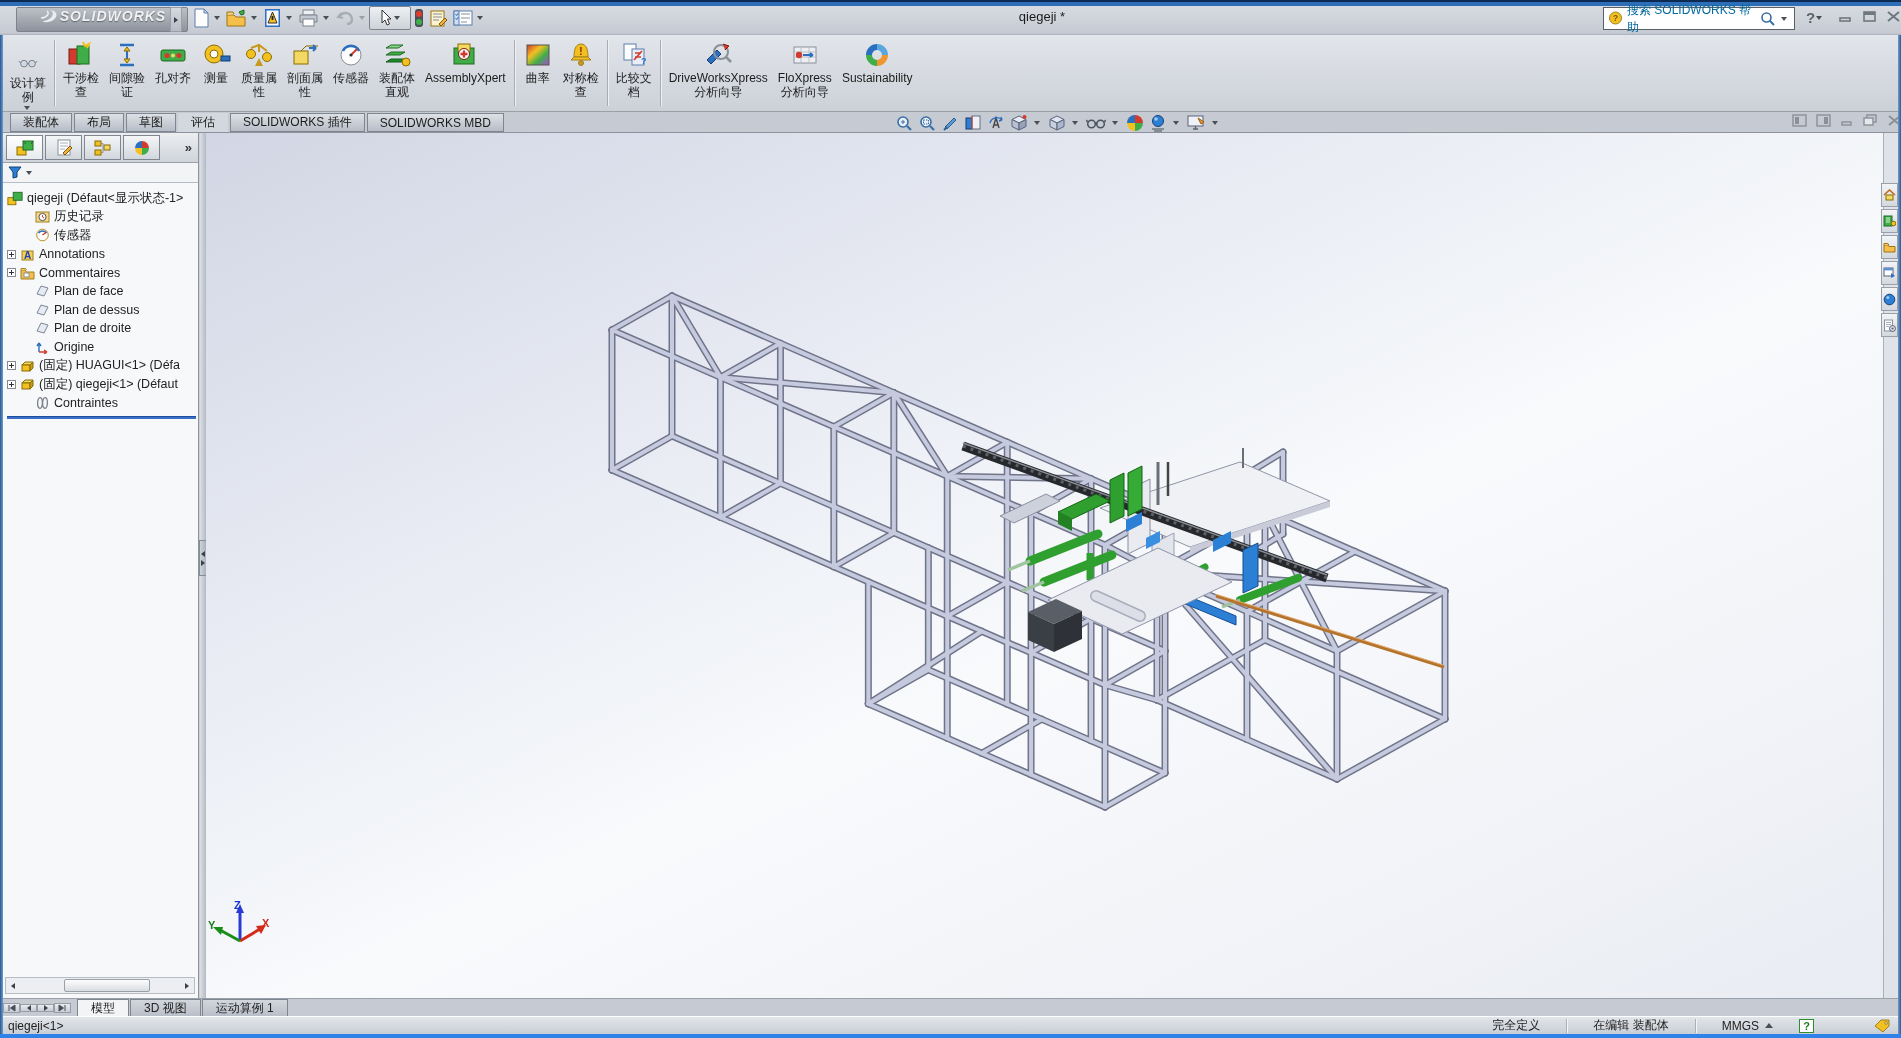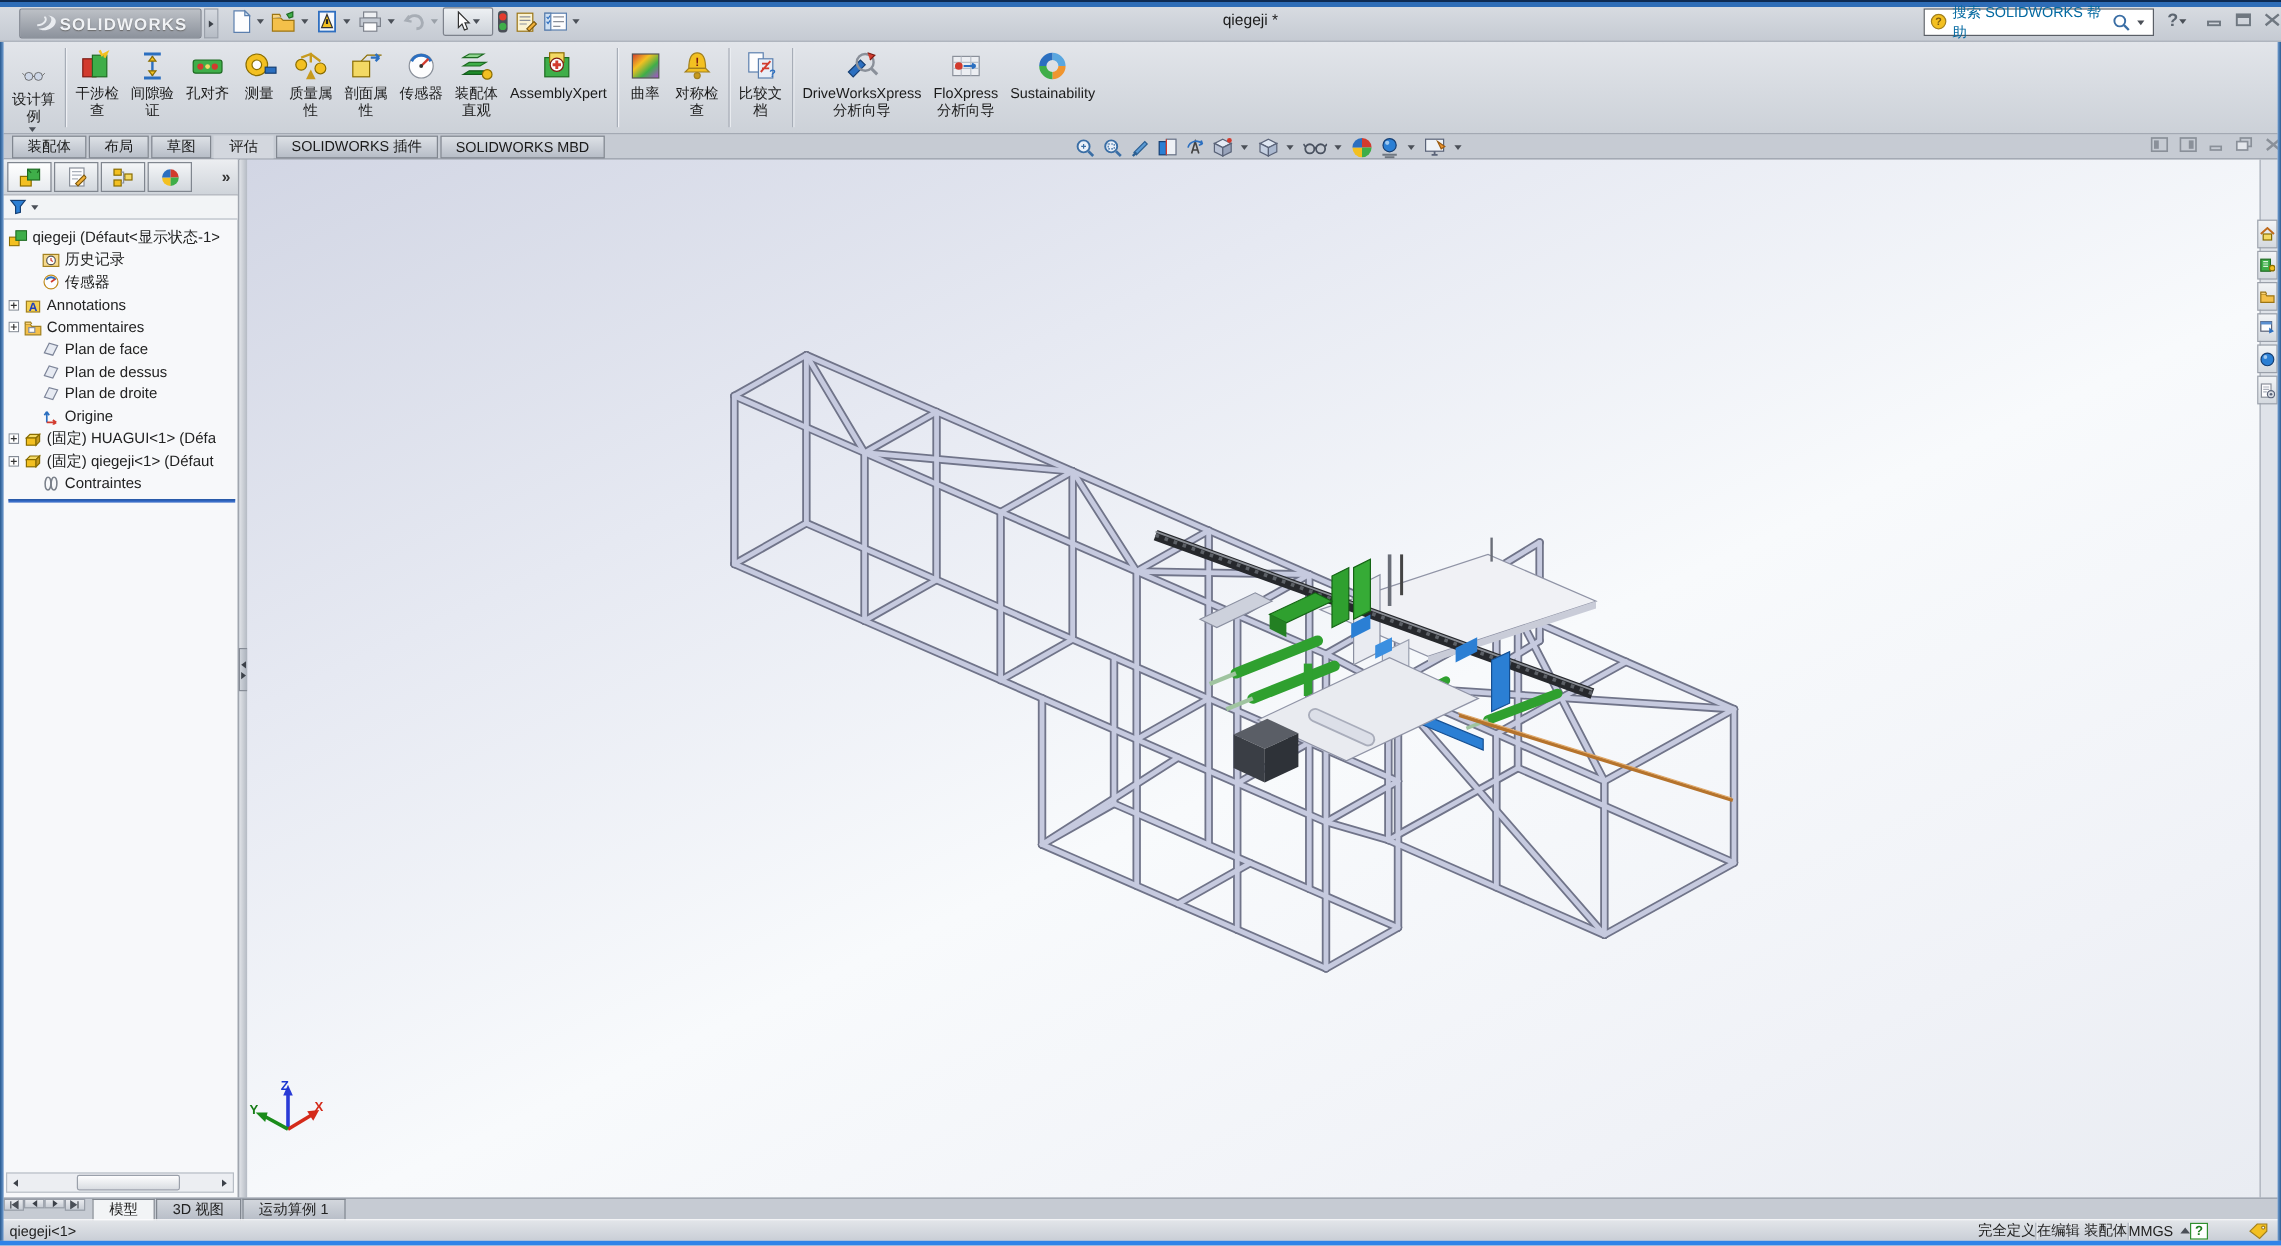--- a/index.html
+++ b/index.html
@@ -1,23 +1,23 @@
 <!DOCTYPE html>
 <html><head>
 <meta charset="utf-8">
 <style>
   *{box-sizing:border-box;margin:0;padding:0}
   html,body{width:1901px;height:1038px;overflow:hidden}
   body{position:relative;font-family:"Liberation Sans","DejaVu Sans",sans-serif;background:#cdd2d9;font-size:12px;color:#222}
   
   .tbar{position:absolute;left:0;top:0;width:1901px;height:35px;
     background:linear-gradient(#0d2a52 0,#0d2a52 2px,#2e6db7 2px,#2e6db7 6px,#d7dbe1 6px,#c6cbd3 33px,#a9afb9 35px)}
-  .logo{position:absolute;left:16px;top:7px;width:152px;height:25px;border:1px solid #7d828c;border-radius:2px;
-    background:linear-gradient(#bcc0c6,#8d939d);color:#f0f2f5;display:flex;align-items:center;justify-content:center;
-    font-weight:bold;letter-spacing:1px;font-size:14px;text-shadow:0 1px 1px #666}
+  .logo{position:absolute;left:16px;top:7px;width:172px;height:25px;border:1px solid #7d828c;border-radius:2px;
+    background:linear-gradient(#bcc0c6,#8d939d);color:#f0f2f5;display:flex;align-items:flex-start;justify-content:center;
+    font-weight:bold;font-style:italic;letter-spacing:1px;font-size:14px;text-shadow:0 1px 1px #666}
   .logo-arrow{position:absolute;left:170px;top:7px;width:12px;height:25px;border:1px solid #9aa0aa;background:linear-gradient(#d6dae0,#b6bcc5);display:flex;align-items:center;justify-content:center}
   .qtools{position:absolute;left:190px;top:6px;height:24px;display:flex;align-items:center;gap:1px}
   .qbtn{height:24px;display:flex;align-items:center;justify-content:center;padding:0 2px}
   .car{width:0;height:0;border-left:3px solid transparent;border-right:3px solid transparent;border-top:4px solid #4a4f57;margin:0 3px 0 1px}
   .car.lt{border-top-color:#9aa0a8}
   .qpressed{border:1px solid #7d828c;background:linear-gradient(#eef1f4,#cdd2d9);border-radius:2px}
   .wtitle{position:absolute;left:1042px;top:9px;transform:translateX(-50%);font-size:13px;color:#1b1b1b}
   .search{position:absolute;left:1603px;top:7px;width:192px;height:23px;background:#fff;border:1px solid #5a5f67;display:flex;align-items:center;padding:0 4px;gap:4px}
   .search .stxt{color:#0369a1;font-size:12px;flex:1}
   .helpbtn{position:absolute;left:1806px;top:9px;display:flex;align-items:center;color:#5c6570;font-weight:bold;font-size:15px}
@@ -63,27 +63,27 @@
   .tri-r{width:0;height:0;border-top:3px solid transparent;border-bottom:3px solid transparent;border-left:4px solid #3c4149}
   
   .viewport{position:absolute;left:206px;top:133px;width:1677px;height:865px;
     background:linear-gradient(155deg,#d2d6e4 0%,#e6e9f2 28%,#f8fafc 55%,#f0f2f7 82%,#e9ecf2 100%)}
   .viewport svg.scene{position:absolute;left:0;top:0}
   .tlab{position:absolute;font-size:11px;font-weight:bold}
   
   .tpane{position:absolute;left:1883px;top:133px;width:15px;height:865px;background:#dfe3e9;border-left:1px solid #aab0ba}
   .tbtn{position:absolute;left:-3px;width:17px;height:24px;border:1px solid #9aa0aa;background:linear-gradient(#f2f4f6,#d4d9df);display:flex;align-items:center;justify-content:center}
   
-  .btabs{position:absolute;left:3px;top:998px;width:1895px;height:18px;background:#c6cbd3;border-top:1px solid #9aa0aa;display:flex;align-items:flex-start}
+  .btabs{position:absolute;left:3px;top:998px;width:1895px;height:18px;background:#c6cbd3;border-top:1px solid #9aa0aa;display:flex;align-items:center}
   .bnav{width:17px;border:1px solid #979da7;background:linear-gradient(#e9ebef,#c7ccd4);display:flex;align-items:center;justify-content:center}
   .btab{padding:0 13px;display:flex;align-items:center;font-size:12px;border:1px solid #80868f;border-bottom:none;background:linear-gradient(#d3d7dd,#b7bdc7);margin-left:1px}
   .btab.active{background:#f2f4f6}
   .sbar{position:absolute;left:0;top:1016px;width:1901px;height:18px;background:linear-gradient(#e2e5e9,#c9ced6);border-top:1px solid #fdfdfe;display:flex;align-items:center;font-size:12px}
   .sleft{padding-left:8px}
-  .sright{position:absolute;right:10px;display:flex;align-items:center;}
+  .sright{position:absolute;right:10px;display:flex;align-items:center;gap:26px}
   .sdiv{width:1px;height:14px;background:#aab0ba;box-shadow:1px 0 0 #f4f5f7}
   .qhelp{width:15px;height:14px;background:#fff;border:1px solid #2f8f2f;color:#1d7d1d;font-weight:bold;font-size:11px;display:flex;align-items:center;justify-content:center}
   .upcar{width:0;height:0;border-left:4px solid transparent;border-right:4px solid transparent;border-bottom:5px solid #4a4f57;margin-left:6px}
 </style>
 </head>
 <body>
 
 <div class="tbar">
   <div class="logo">
     <svg width="22" height="18" viewBox="0 0 22 18">

